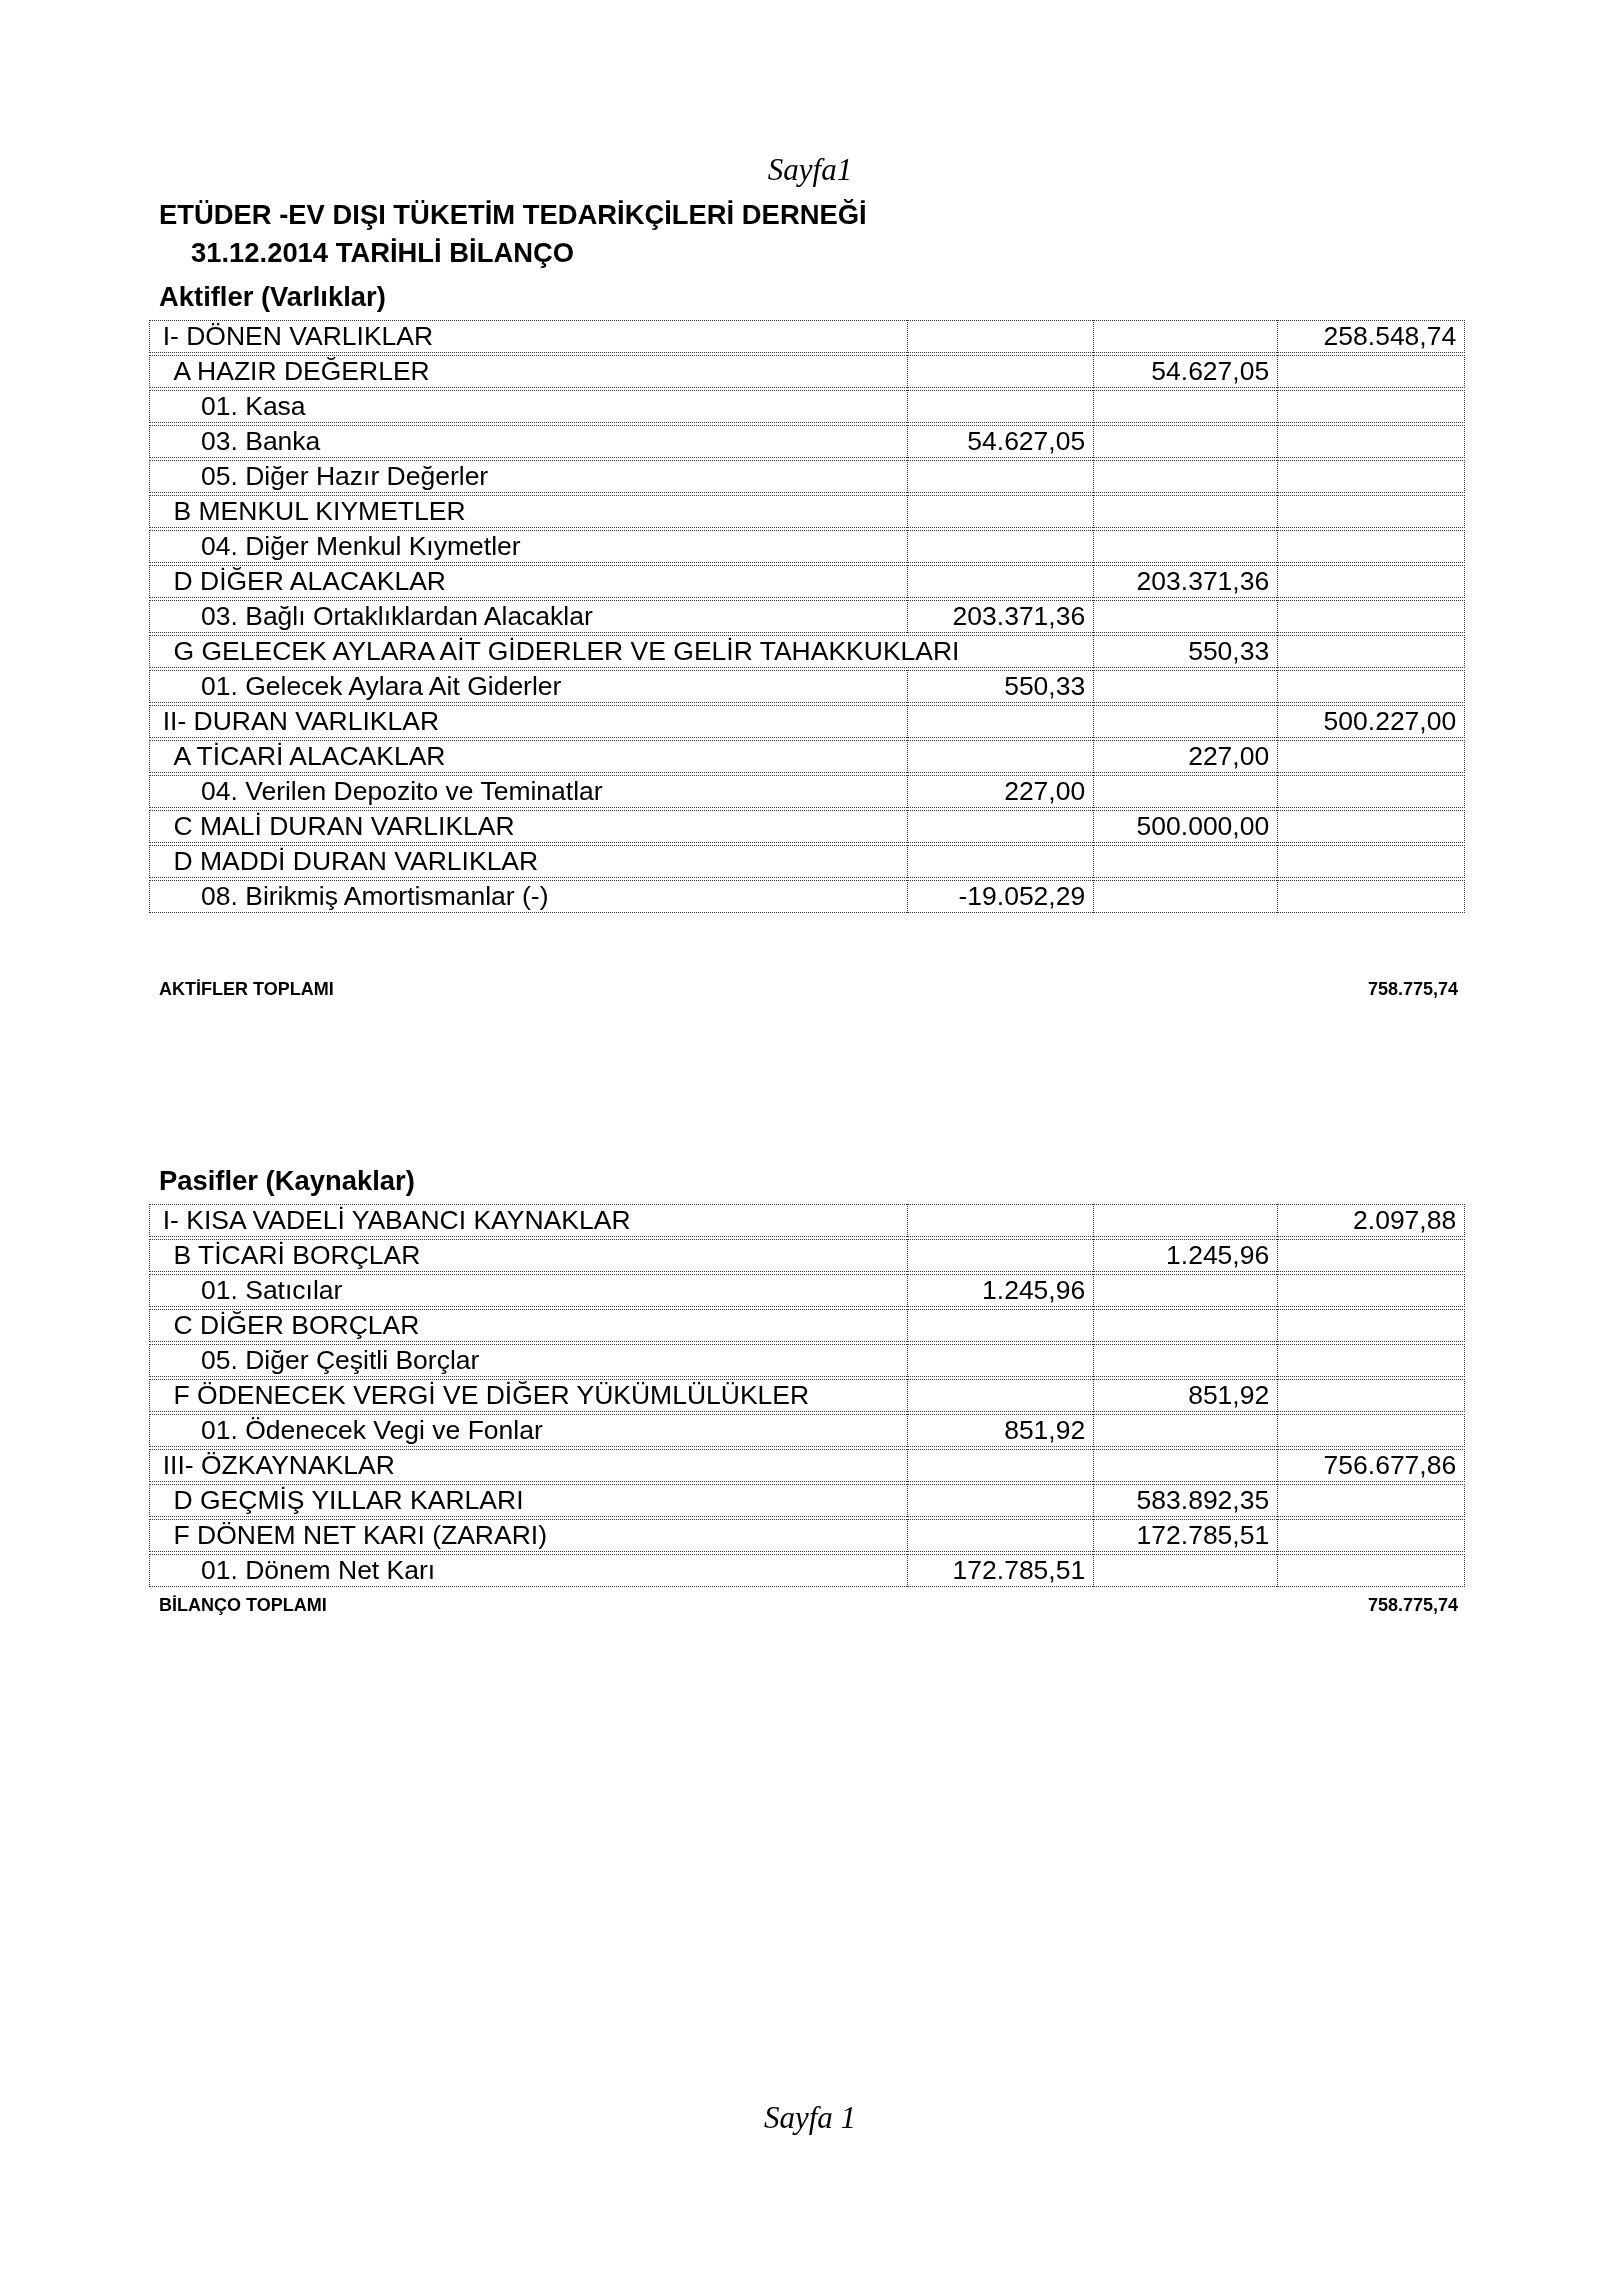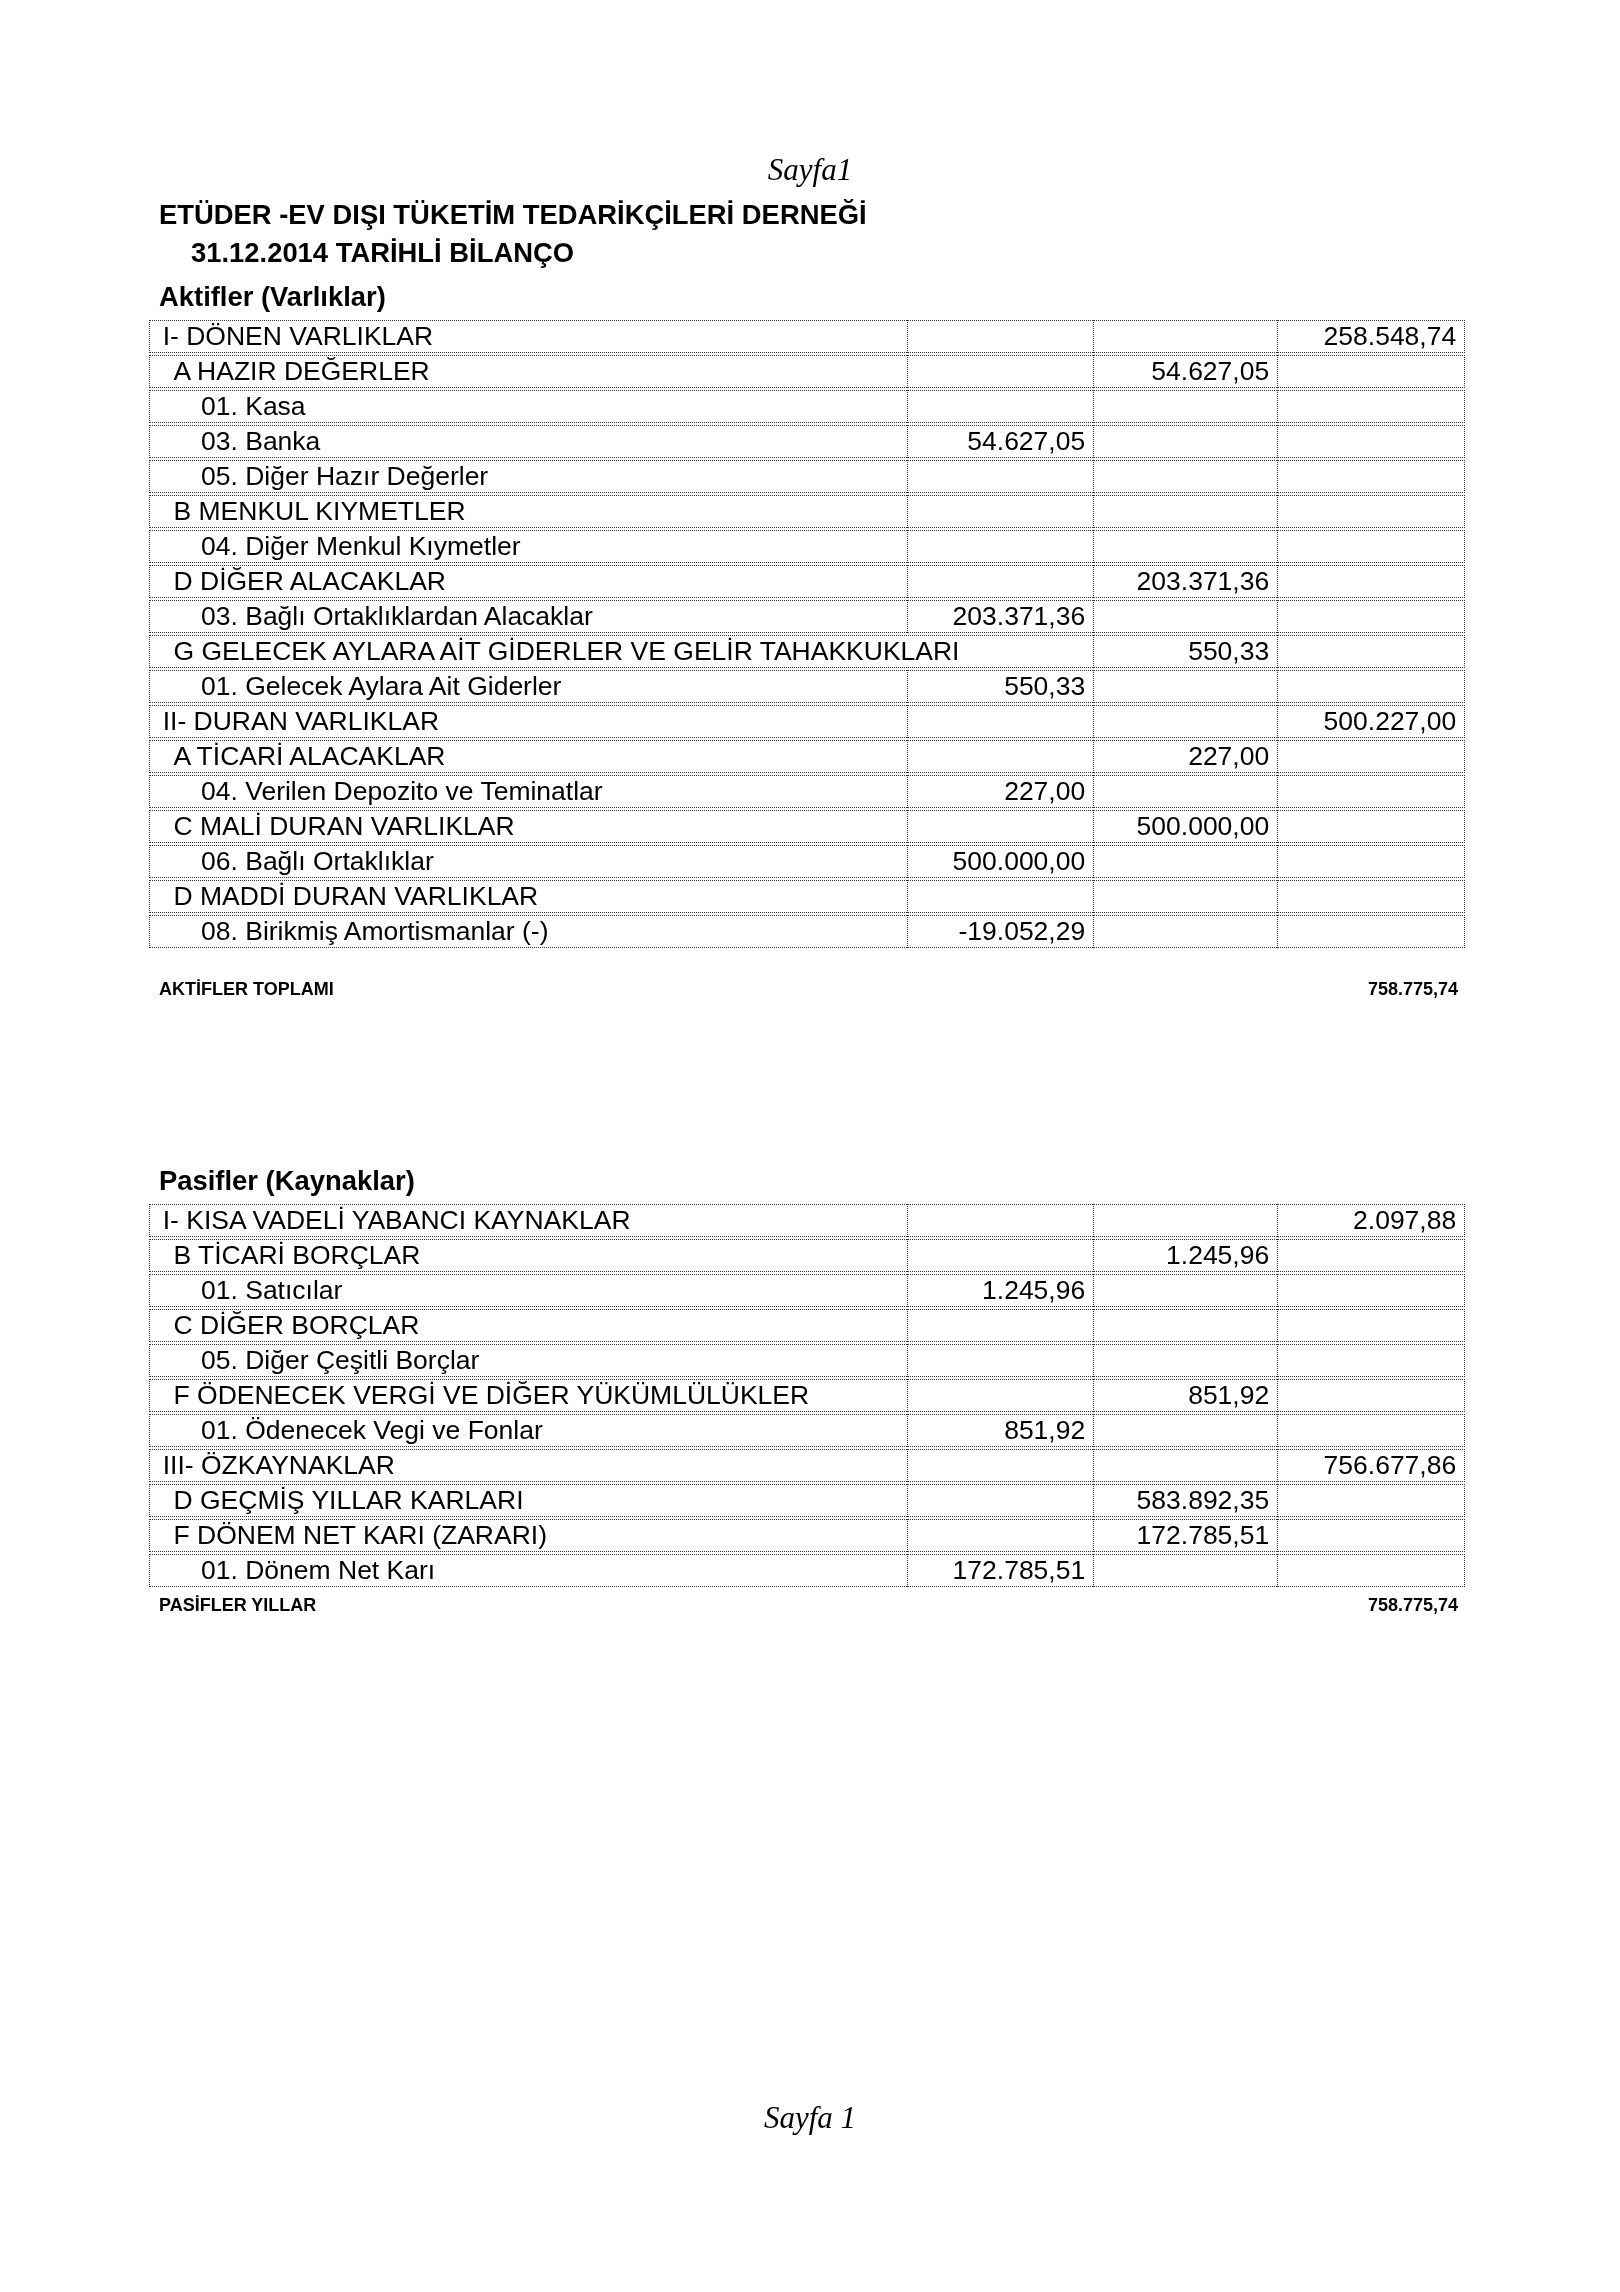--- a/index.html
+++ b/index.html
@@ -180,26 +180,20 @@
         <td class="num"></td>
         <td class="num"></td>
       </tr>
       <tr>
         <td class="label indent-1">C MALİ DURAN VARLIKLAR</td>
         <td class="num"></td>
         <td class="num">500.000,00</td>
         <td class="num"></td>
       </tr>
       <tr>
-        <td class="label indent-2">06. Bağlı Ortaklıklar</td>
-        <td class="num">500.000,00</td>
-        <td class="num"></td>
-        <td class="num"></td>
-      </tr>
-      <tr>
         <td class="label indent-1">D MADDİ DURAN VARLIKLAR</td>
         <td class="num"></td>
         <td class="num"></td>
         <td class="num"></td>
       </tr>
       <tr>
         <td class="label indent-2">08. Birikmiş Amortismanlar (-)</td>
         <td class="num">-19.052,29</td>
         <td class="num"></td>
         <td class="num"></td>
@@ -285,18 +279,18 @@
       <tr>
         <td class="label indent-2">01. Dönem Net Karı</td>
         <td class="num">172.785,51</td>
         <td class="num"></td>
         <td class="num"></td>
       </tr>
     </tbody>
 </table>
 
 <div class="total-row liab">
-  <span>PASİFLER YILLAR</span>
+  <span>BİLANÇO TOPLAMI</span>
   <span>758.775,74</span>
 </div>
 
 <div class="page-label bottom">Sayfa 1</div>
 
 
 </body></html>

